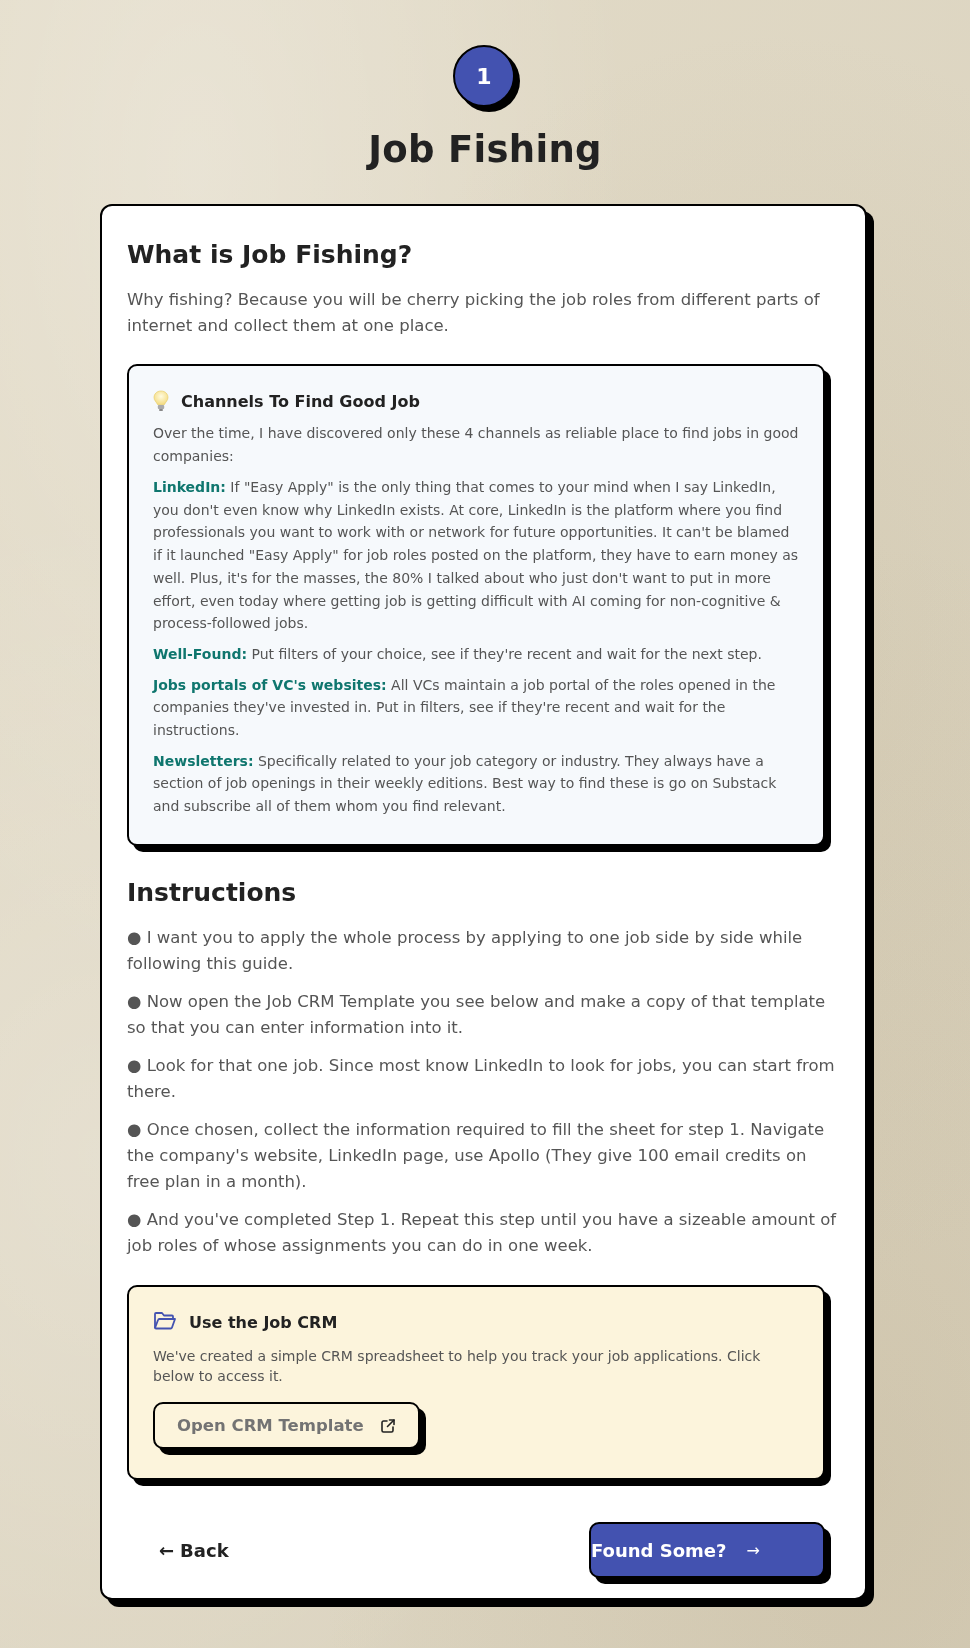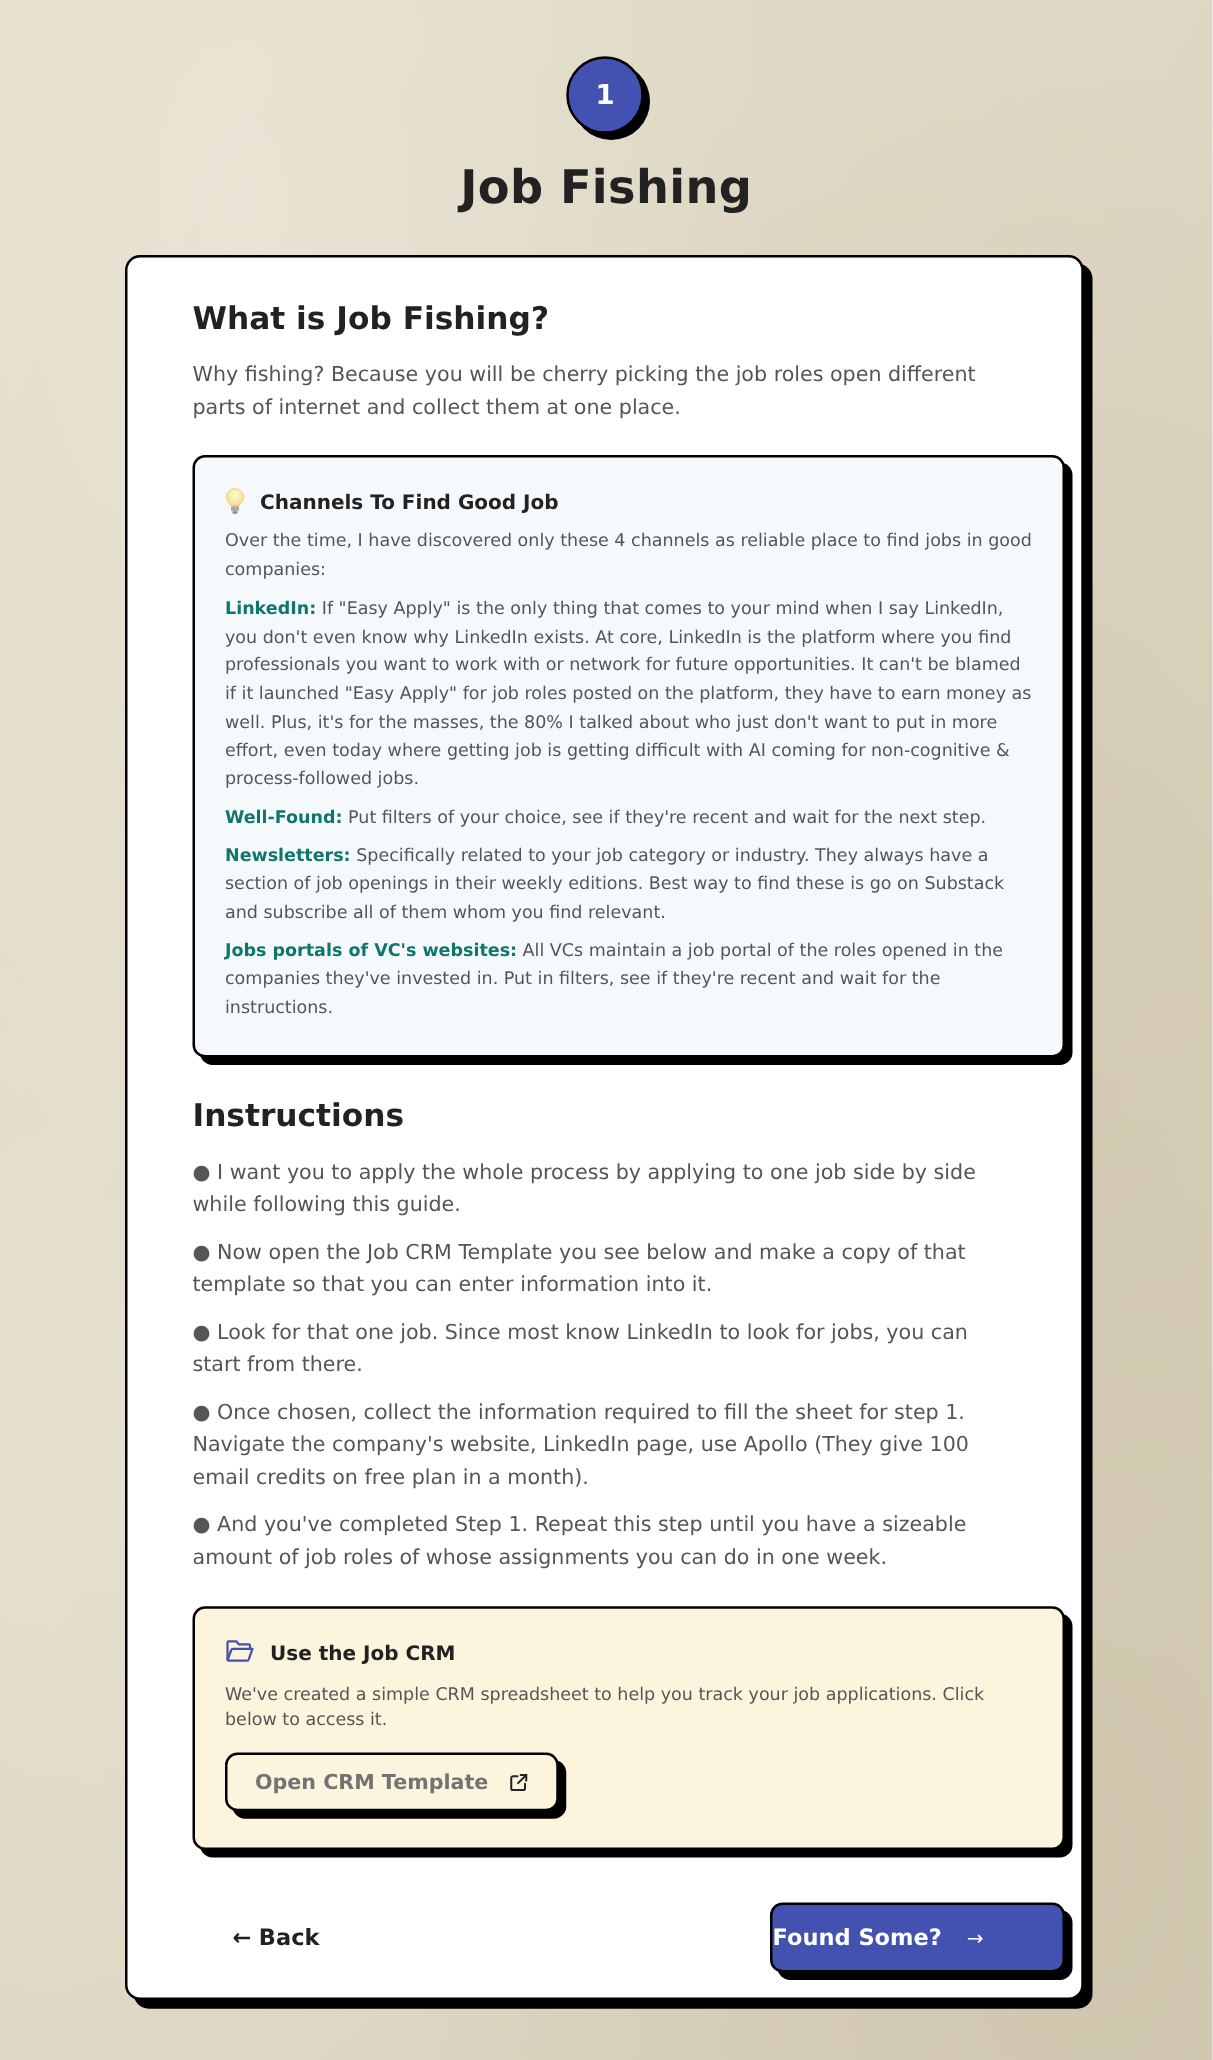--- a/index.html
+++ b/index.html
@@ -40,21 +40,21 @@
       letter-spacing: 0.3px;
     }
     .main-card {
       position: absolute;
       left: 100px; top: 204px;
       width: 767px; height: 1396px;
       background: #fff;
       border: 2px solid #000;
       border-radius: 12px;
       box-shadow: 7px 7px 0 #000;
-      padding: 30px 52px;
+      padding: 30px 25px;
     }
     .section-title {
       font-size: 25px;
       font-weight: bold;
       color: #222;
       margin-top: 4px;
     }
     .intro {
       margin-top: 18px;
       font-size: 16.5px;
@@ -168,21 +168,21 @@
 
 <div class="step-badge">
   <span>1</span>
 </div>
 
 <h1 class="page-title">Job Fishing</h1>
 
 <div class="main-card">
 
   <h2 class="section-title">What is Job Fishing?</h2>
-  <p class="intro">Why fishing? Because you will be cherry picking the job roles open different parts of internet and collect them at one place.</p>
+  <p class="intro">Why fishing? Because you will be cherry picking the job roles from different parts of internet and collect them at one place.</p>
 
   <div class="channels-box">
     <div class="box-head">
       <span class="bulb-icon">
         <svg width="16" height="22" viewBox="0 0 16 22">
           <defs>
             <radialGradient id="bg1" cx="50%" cy="40%" r="60%">
               <stop offset="0%" stop-color="#fffbe0"></stop>
               <stop offset="100%" stop-color="#f4dc82"></stop>
             </radialGradient>
@@ -196,24 +196,24 @@
     </div>
     <p class="box-intro">Over the time, I have discovered only these 4 channels as reliable place to find jobs in good companies:</p>
 
     <p class="channel">
       <b>LinkedIn:</b><span> If "Easy Apply" is the only thing that comes to your mind when I say LinkedIn, you don't even know why LinkedIn exists. At core, LinkedIn is the platform where you find professionals you want to work with or network for future opportunities. It can't be blamed if it launched "Easy Apply" for job roles posted on the platform, they have to earn money as well. Plus, it's for the masses, the 80% I talked about who just don't want to put in more effort, even today where getting job is getting difficult with AI coming for non-cognitive &amp; process-followed jobs.</span>
     </p>
     <p class="channel">
       <b>Well-Found:</b><span> Put filters of your choice, see if they're recent and wait for the next step.</span>
     </p>
     <p class="channel">
+      <b>Jobs portals of VC's websites:</b><span> All VCs maintain a job portal of the roles opened in the companies they've invested in. Put in filters, see if they're recent and wait for the instructions.</span>
+    </p>
+    <p class="channel">
       <b>Newsletters:</b><span> Specifically related to your job category or industry. They always have a section of job openings in their weekly editions. Best way to find these is go on Substack and subscribe all of them whom you find relevant.</span>
-    </p>
-    <p class="channel">
-      <b>Jobs portals of VC's websites:</b><span> All VCs maintain a job portal of the roles opened in the companies they've invested in. Put in filters, see if they're recent and wait for the instructions.</span>
     </p>
   </div>
 
   <h2 class="instructions-title">Instructions</h2>
   <div>
     <p class="instr">● I want you to apply the whole process by applying to one job side by side while following this guide.</p>
     <p class="instr">● Now open the Job CRM Template you see below and make a copy of that template so that you can enter information into it.</p>
     <p class="instr">● Look for that one job. Since most know LinkedIn to look for jobs, you can start from there.</p>
     <p class="instr">● Once chosen, collect the information required to fill the sheet for step 1. Navigate the company's website, LinkedIn page, use Apollo (They give 100 email credits on free plan in a month).</p>
     <p class="instr">● And you've completed Step 1. Repeat this step until you have a sizeable amount of job roles of whose assignments you can do in one week.</p>

